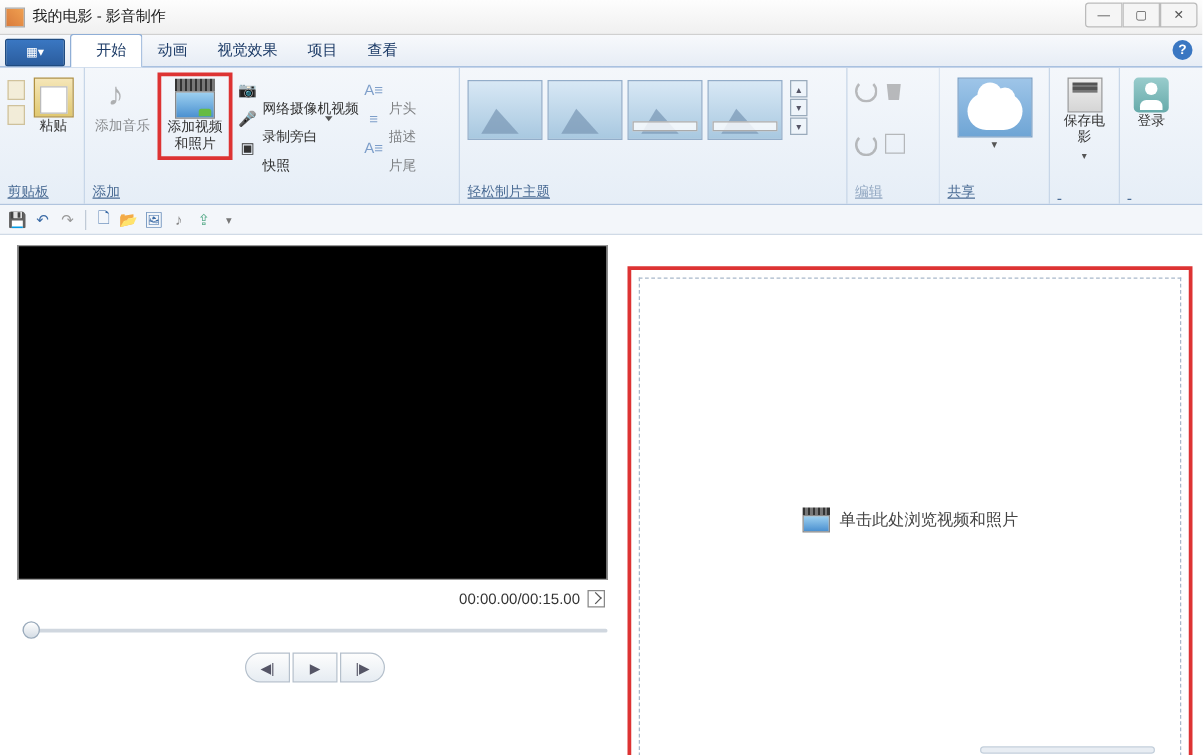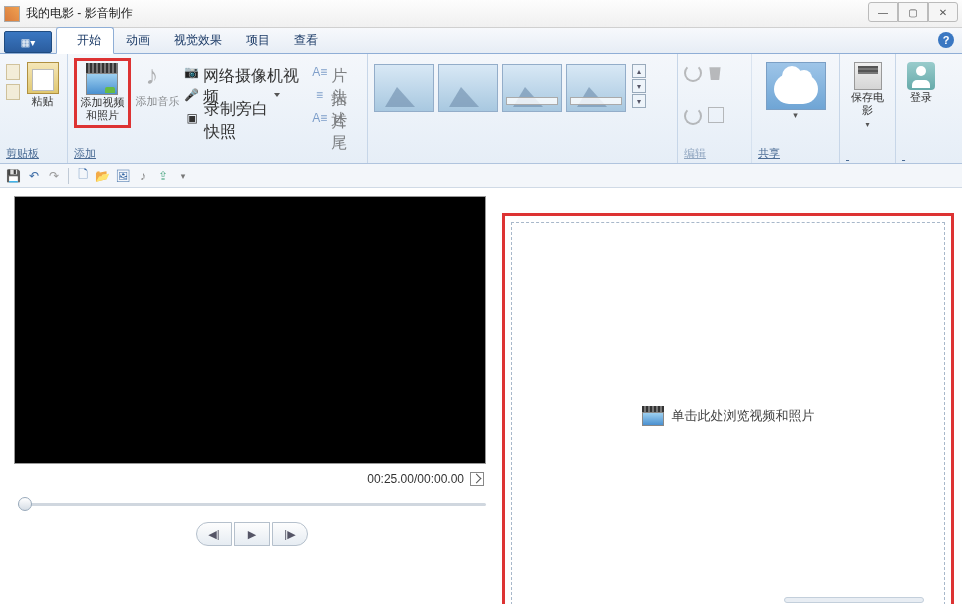--- a/index.html
+++ b/index.html
@@ -39,21 +39,21 @@
 .ic-addmedia { display:flex; flex-direction:column; }
 .ic-addmedia .strip{height:10px;background:repeating-linear-gradient(90deg,#333 0 2px,#777 2px 4px);}
 .ic-addmedia .photo{flex:1;background:linear-gradient(#9dd0f0,#4a90d0);border:1px solid #888;position:relative;}
 .ic-addmedia .photo::after{content:"";position:absolute;right:2px;bottom:1px;width:10px;height:6px;background:#6b4;border-radius:2px 2px 0 0;}
 
 .ic-music { position:relative;}
 .ic-music::before{content:"♪";font-size:26px;color:#777;position:absolute;left:4px;top:-2px;}
 
 .small-row { display: flex; align-items: center; gap: 4px; margin-bottom: 3px; height: 20px; }
 .small-row .sic { width: 16px; height: 16px; display:flex; align-items:center; justify-content:center;}
-.small-row .slbl { font-size: 16px; color: #333; margin-top: 29px; }
+.small-row .slbl { font-size: 11px; color: #333; margin-top: 29px; }
 .small-row .drop { width:0;height:0;border-left:3px solid transparent;border-right:3px solid transparent;border-top:4px solid #555;margin-left:2px;}
 .col { display:flex; flex-direction:column; padding-top:4px;}
 
 .theme-thumb { width: 60px; height: 48px; background: linear-gradient(#d8e8f5,#a8c8e0); border: 1px solid #93adc9; position:relative; margin-top:6px;}
 .theme-thumb.stacked::after{content:"";position:absolute;top:-3px;left:3px;right:-3px;bottom:3px;background:linear-gradient(#d8e8f5,#a8c8e0);border:1px solid #93adc9;z-index:-1;}
 .theme-thumb .mtn{position:absolute;bottom:4px;left:10px;width:0;height:0;border-left:12px solid transparent;border-right:18px solid transparent;border-bottom:20px solid rgba(120,150,180,0.7);}
 .theme-thumb .overlay-bar{position:absolute;bottom:6px;left:3px;right:3px;height:8px;background:rgba(255,255,255,0.8);border:1px solid #aaa;}
 
 .theme-scroll{display:flex;flex-direction:column;gap:1px;margin-top:6px;margin-left:2px;}
 .theme-scroll div{width:14px;height:14px;border:1px solid #9ab;background:#eef4fa;display:flex;align-items:center;justify-content:center;font-size:8px;color:#556;}
@@ -142,32 +142,32 @@
       <div class="big-btn">
         <div class="ic ic-paste"></div>
         <div class="lbl">粘贴</div>
       </div>
     </div>
     <div class="group-label">剪贴板</div>
   </div>
 
   <div class="group" style="width:300px">
     <div class="group-body">
+      <div class="big-btn faded">
+        <div class="ic ic-music"></div>
+        <div class="lbl">添加音乐</div>
+      </div>
       <div class="big-btn red-box" style="width:60px;padding:2px">
         <div class="ic ic-addmedia">
           <div class="strip"></div>
             <div class="photo"></div>
         </div>
         <div class="lbl" style="white-space:pre">添加视频
 和照片</div>
       </div>
-      <div class="big-btn faded">
-        <div class="ic ic-music"></div>
-        <div class="lbl">添加音乐</div>
-      </div>
       <div class="col">
         <div class="small-row">
           <span class="sic">📷</span>
           <span class="slbl">网络摄像机视频</span>
         </div>
         <div class="small-row">
           <span class="sic">🎤</span>
           <span class="slbl">录制旁白</span>
           <span class="drop"></span>
         </div>
@@ -209,20 +209,21 @@
       <div class="theme-thumb stacked">
           <div class="mtn"></div>
           <div class="overlay-bar"></div>
         </div>
       <div class="theme-scroll">
         <div>▴</div>
         <div>▾</div>
         <div>▾</div>
       </div>
     </div>
+    <div class="group-label">轻松制片主题</div>
   </div>
 
   <div class="group" style="width:74px;opacity:.55">
     <div class="group-body" style="flex-wrap:wrap;gap:6px;padding-top:6px">
       <span class="ic-rotate"></span>
       <span class="ic-trash"></span>
       <span class="ic-rotate" style="transform:scaleX(-1)"></span>
       <span style="width:16px;height:16px;border:1px solid #888"></span>
     </div>
     <div class="group-label">编辑</div>
@@ -273,21 +274,21 @@
   <span class="qic">🖼</span>
   <span class="qic" style="color:#888">♪</span>
   <span class="qic" style="color:#5a8">⇪</span>
   <span class="qic" style="font-size:9px;color:#777">▾</span>
 </div>
 
 <div class="main">
   <div class="left">
     <div class="preview"></div>
     <div class="timecode">
-      <span>00:25.00/00:00.00</span>
+      <span>00:00.00/00:15.00</span>
       <span class="expand-ic"></span>
     </div>
     <div class="slider">
       <div class="track"></div>
       <div class="thumb"></div>
     </div>
     <div class="playctrls">
       <div class="pbtn">◀|</div>
       <div class="pbtn">▶</div>
       <div class="pbtn">|▶</div>

